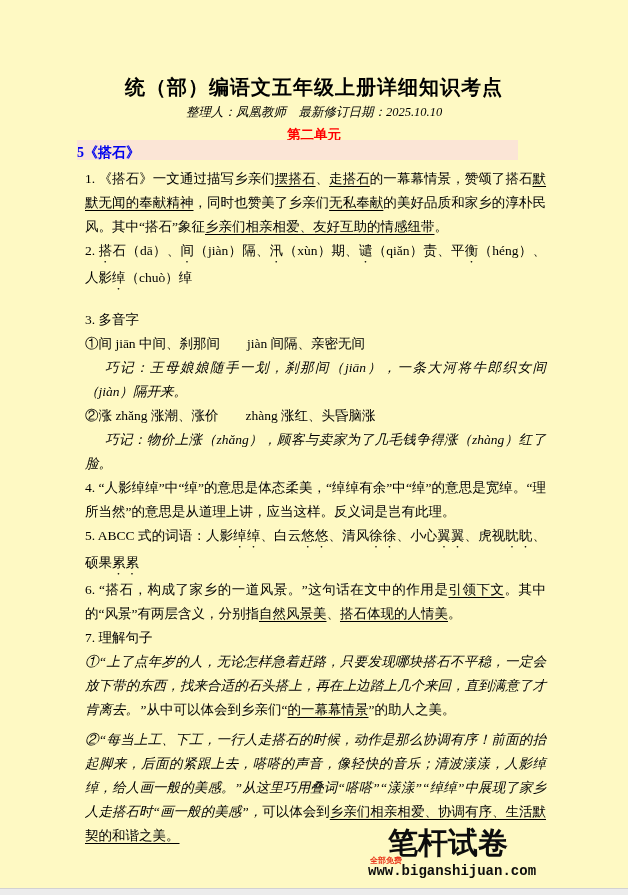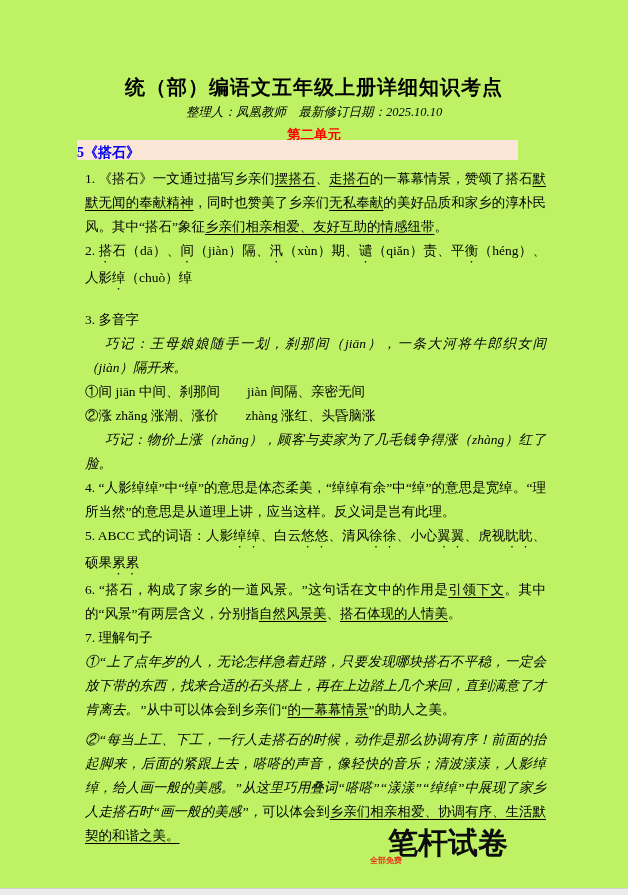--- a/index.html
+++ b/index.html
@@ -1,18 +1,18 @@
 <!DOCTYPE html>
 <html><head>
 <meta charset="utf-8">
 <style>
   html,body { margin:0; padding:0; background:#ffffff; }
   .page {
     position:relative; width:628px; height:895px; margin:0 auto;
-    background:#bef264; color:#000;
+    background:#fef9c3; color:#000;
     font-family:"Liberation Serif","DejaVu Serif",serif;
     overflow:hidden;
   }
   .doc-title {
     position:absolute; top:74px; left:0; width:100%;
     text-align:center; font-size:20px; font-weight:bold; letter-spacing:1px;
   }
   .doc-subtitle {
     position:absolute; top:104px; left:0; width:100%;
     text-align:center; font-size:12.5px; font-weight:normal; font-style:italic;
@@ -75,33 +75,34 @@
   <div class="unit-heading">第二单元</div>
 
   <div class="lesson-banner">
     <span class="lesson-text">5《搭石》</span>
   </div>
 
   <div class="content">
       <div class="para"><span>1. 《搭石》一文通过描写乡亲们</span><span class="u">摆搭石</span><span>、</span><span class="u">走搭石</span><span>的一幕幕情景，赞颂了搭石</span><span class="u">默默无闻的奉献精神</span><span>，同时也赞美了乡亲们</span><span class="u">无私奉献</span><span>的美好品质和家乡的淳朴民风。其中“搭石”象征</span><span class="u">乡亲们相亲相爱、友好互助的情感纽带</span><span>。</span></div>
       <div class="para"><span>2. </span><span class="d">搭</span><span>石（dā）、</span><span class="d">间</span><span>（jiàn）隔、</span><span class="d">汛</span><span>（xùn）期、</span><span class="d">谴</span><span>（qiǎn）责、平</span><span class="d">衡</span><span>（héng）、人影</span><span class="d">绰</span><span>（chuò）绰</span></div>
       <div class="para" style="margin-top: 15px;"><span>3. 多音字</span></div>
+      <div class="para"><span>①间 jiān 中间、刹那间　　jiàn 间隔、亲密无间</span></div>
       <div class="para indent"><span class="k">巧记：王母娘娘随手一划，刹那间（jiān），一条大河将牛郎织女间（jiàn）隔开来。</span></div>
-      <div class="para"><span>①间 jiān 中间、刹那间　　jiàn 间隔、亲密无间</span></div>
       <div class="para"><span>②涨 zhǎng 涨潮、涨价　　zhàng 涨红、头昏脑涨</span></div>
       <div class="para indent"><span class="k">巧记：物价上涨（zhǎng），顾客与卖家为了几毛钱争得涨（zhàng）红了脸。</span></div>
       <div class="para"><span>4. “人影绰绰”中“绰”的意思是体态柔美，“绰绰有余”中“绰”的意思是宽绰。“理所当然”的意思是从道理上讲，应当这样。反义词是岂有此理。</span></div>
       <div class="para"><span>5. ABCC 式的词语：人影</span><span class="d">绰绰</span><span>、白云</span><span class="d">悠悠</span><span>、清风</span><span class="d">徐徐</span><span>、小心</span><span class="d">翼翼</span><span>、虎视</span><span class="d">眈眈</span><span>、硕果</span><span class="d">累累</span></div>
       <div class="para"><span>6. “搭石，构成了家乡的一道风景。”这句话在文中的作用是</span><span class="u">引领下文</span><span>。其中的“风景”有两层含义，分别指</span><span class="u">自然风景美</span><span>、</span><span class="u">搭石体现的人情美</span><span>。</span></div>
       <div class="para"><span>7. 理解句子</span></div>
       <div class="para"><span class="k">①“上了点年岁的人，无论怎样急着赶路，只要发现哪块搭石不平稳，一定会放下带的东西，找来合适的石头搭上，再在上边踏上几个来回，直到满意了才肯离去。”</span><span>从中可以体会到乡亲们“</span><span class="u">的一幕幕情景</span><span>”的助人之美。</span></div>
       <div class="para" style="margin-top: 6px;"><span class="k">②“每当上工、下工，一行人走搭石的时候，动作是那么协调有序！前面的抬起脚来，后面的紧跟上去，嗒嗒的声音，像轻快的音乐；清波漾漾，人影绰绰，给人画一般的美感。”从这里巧用叠词“嗒嗒”“漾漾”“绰绰”中展现了家乡人走搭石时“画一般的美感”，</span><span>可以体会到</span><span class="u">乡亲们相亲相爱、协调有序、生活默契的和谐之美。</span></div>
     </div>
 
 
   <div class="watermark">
     <div class="wm-brand">笔杆试卷</div>
     <div class="wm-free">全部免费</div>
+    <div class="wm-url">www.biganshijuan.com</div>
   </div>
 
   <div class="bottom-strip"></div>
 
 </div>
 
 </body></html>

